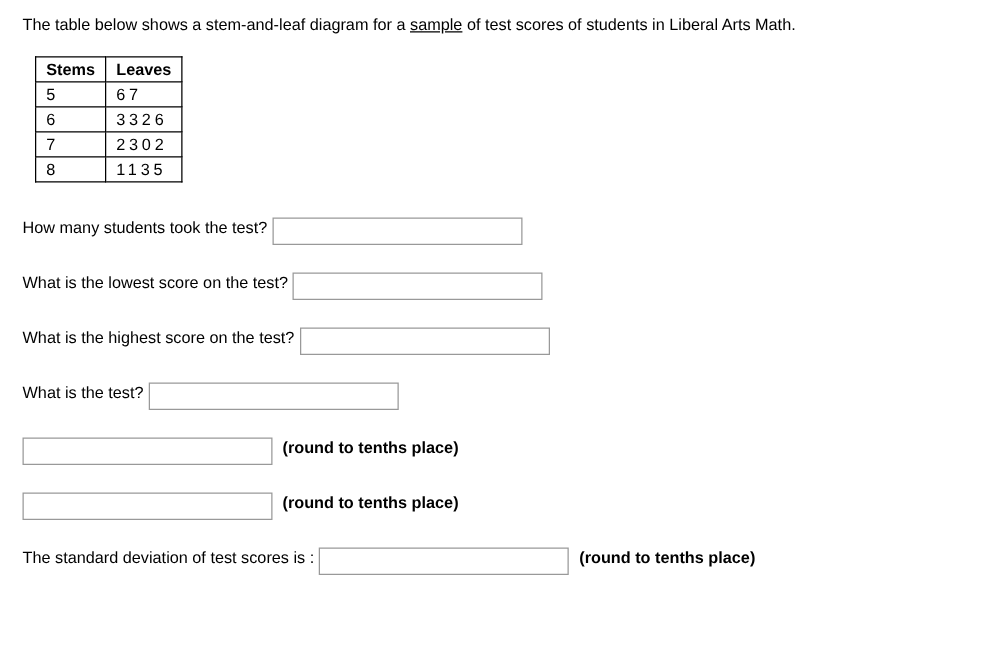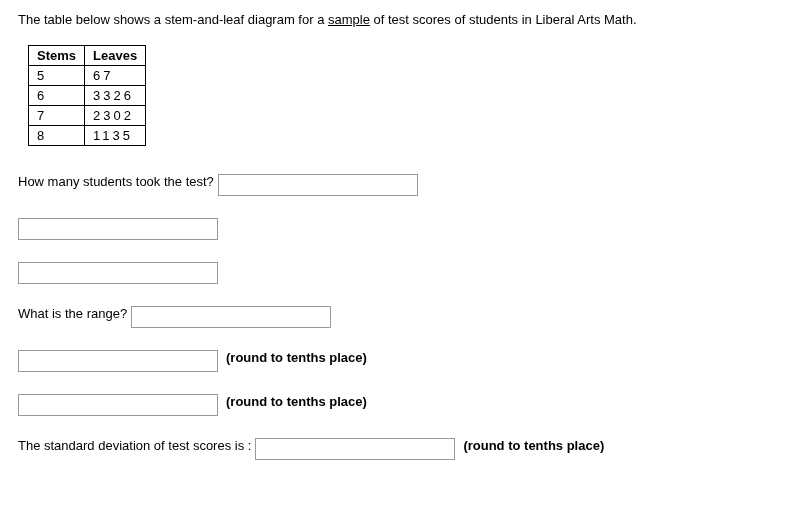--- a/index.html
+++ b/index.html
@@ -94,29 +94,31 @@
     </tr>
   </tbody>
 </table>
 
 <div class="question-row">
   <label>How many students took the test?</label>
   <input type="text" class="answer-input" style="">
 </div>
 
 <div class="question-row">
+  <label>What is the lowest score on the test?</label>
   <input type="text" class="answer-input" style="">
 </div>
 
 <div class="question-row">
+  <label>What is the highest score on the test?</label>
   <input type="text" class="answer-input" style="">
 </div>
 
 <div class="question-row">
-  <label>What is the range?</label>
+  <label>What is the test?</label>
   <input type="text" class="answer-input" style="">
 </div>
 
 <div class="question-row">
   <input type="text" class="answer-input" style="">
   <span class="hint">(round to tenths place)</span>
 </div>
 
 <div class="question-row">
   <input type="text" class="answer-input" style="">

